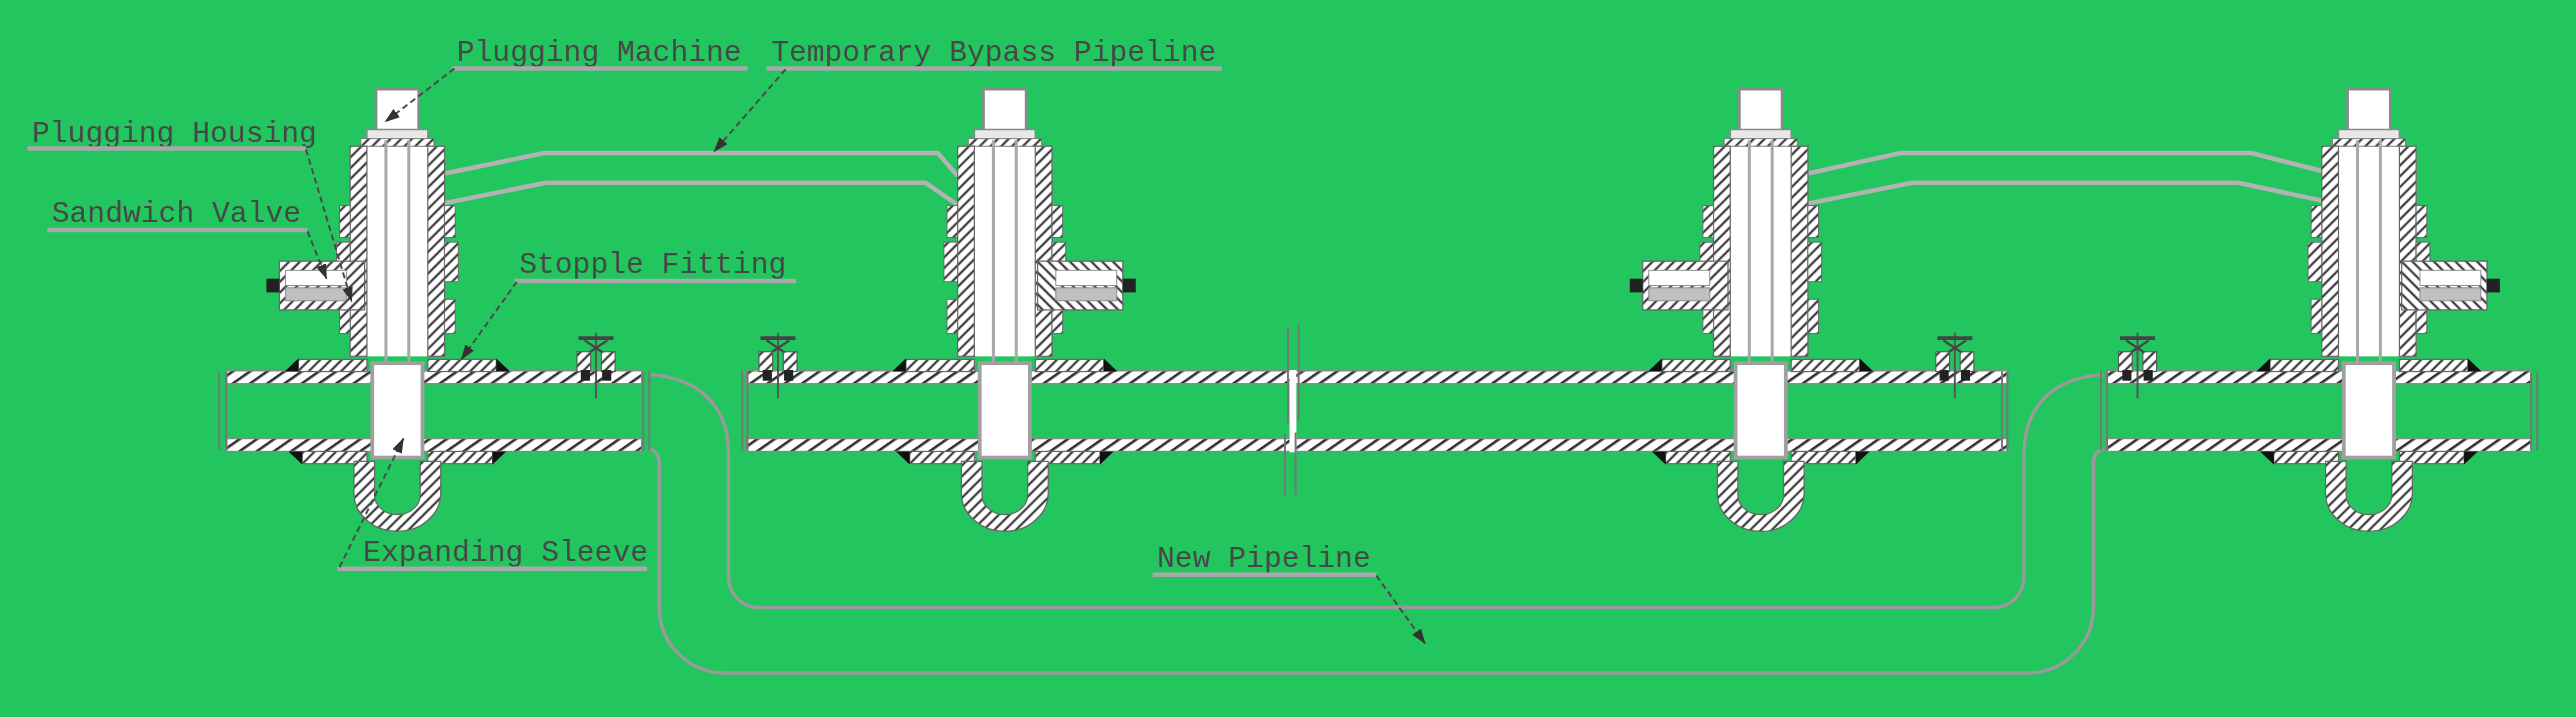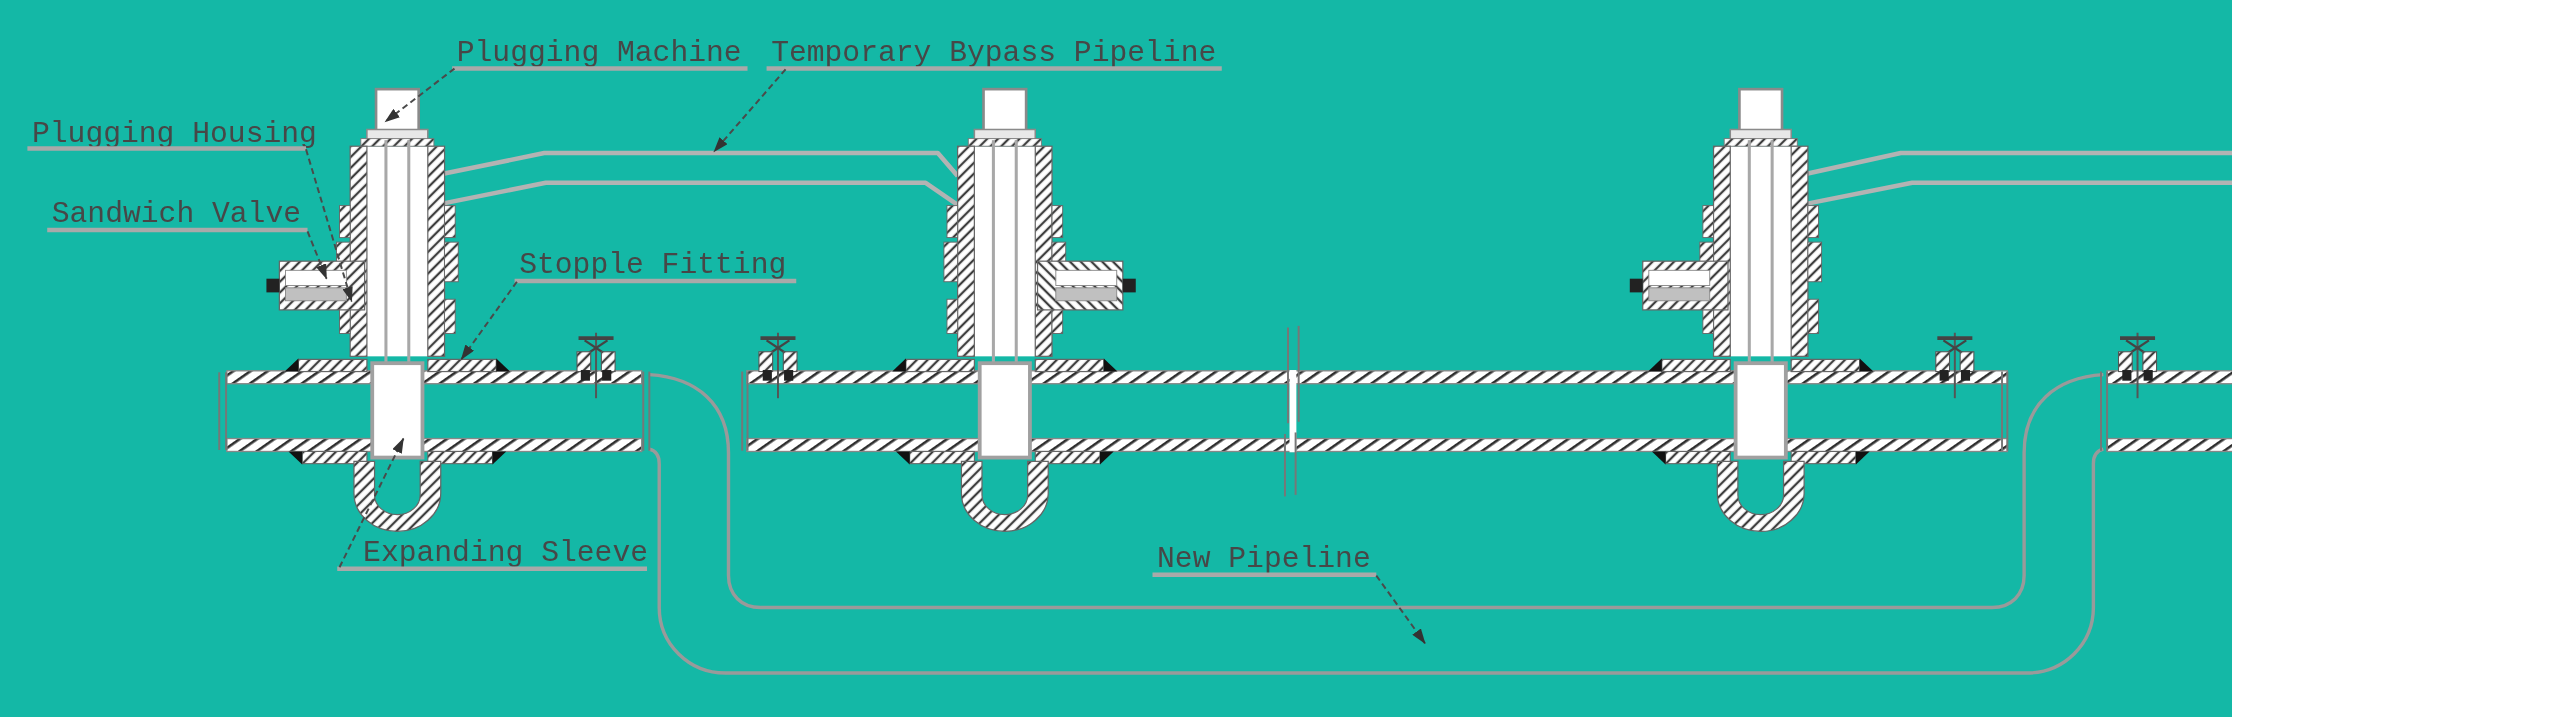--- a/index.html
+++ b/index.html
@@ -2,23 +2,23 @@
 <html style="font-size:12px"><head>
 <meta charset="utf-8">
 <style>
   html, body {
     margin: 0;
     padding: 0;
     background: #ffffff;
   }
   .canvas {
     position: relative;
-    width: 2232px;
+    width: 2576px;
     height: 718px;
-    background: #14b8a6;
+    background: #22c55e;
     overflow: hidden;
     font-family: "Liberation Mono", "DejaVu Sans Mono", monospace;
   }
   svg { display: block; }
   .lbl {
     font-family: "Liberation Mono", "DejaVu Sans Mono", monospace;
     font-size: 39px;
     fill: #474747;
     letter-spacing: 0px;
     white-space: pre;

